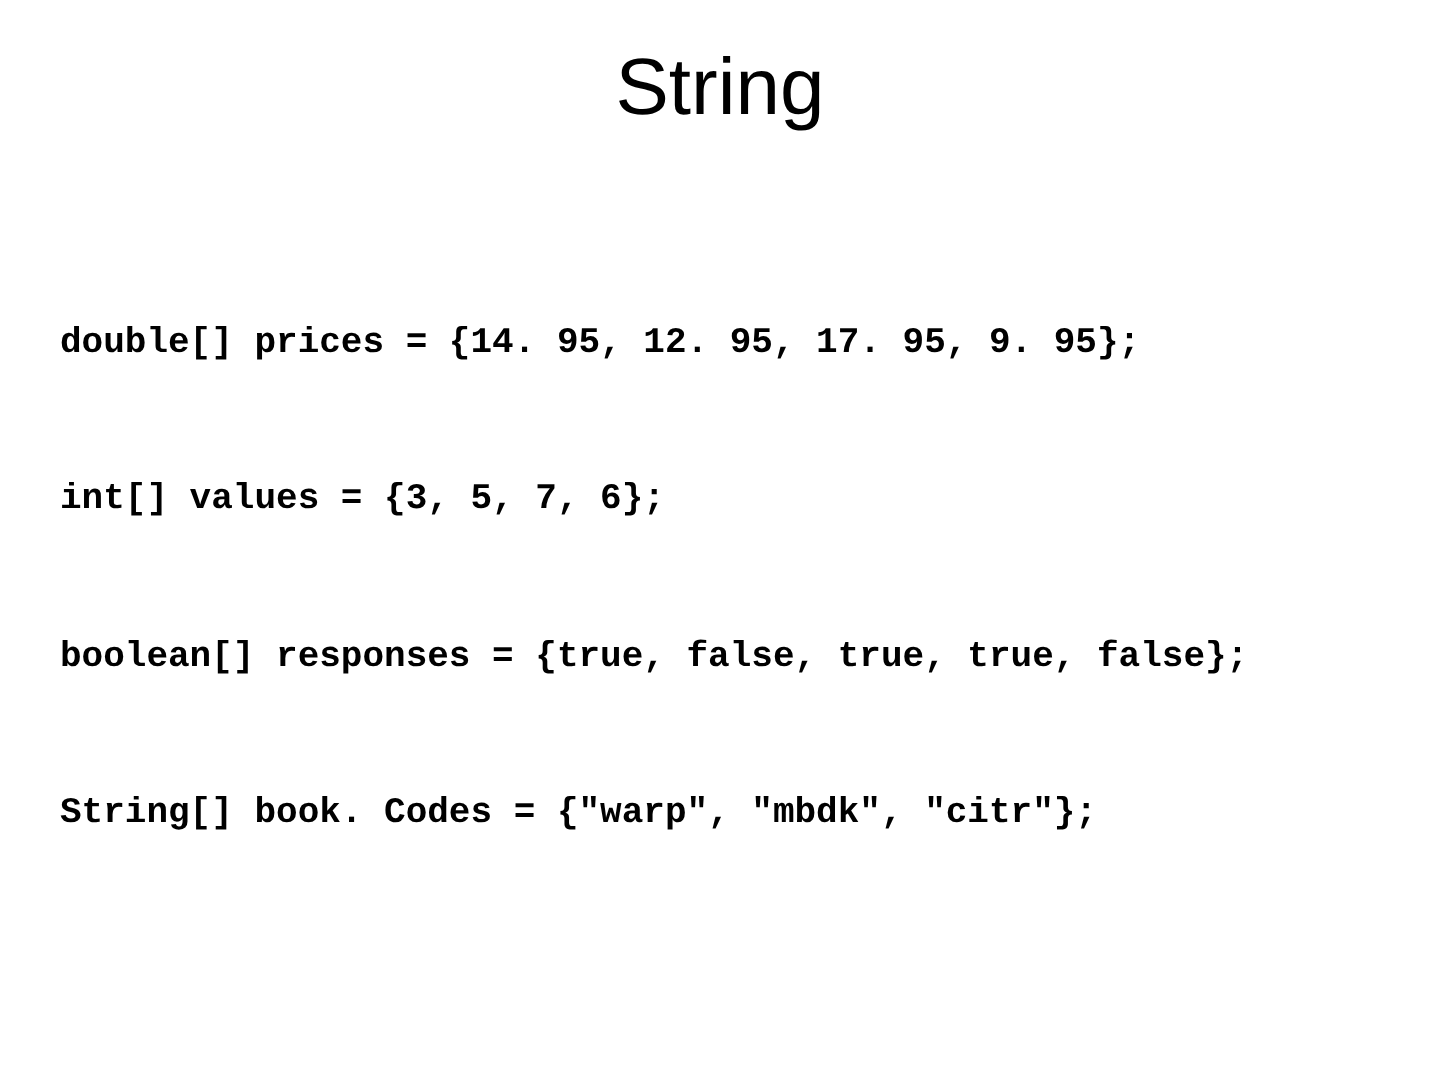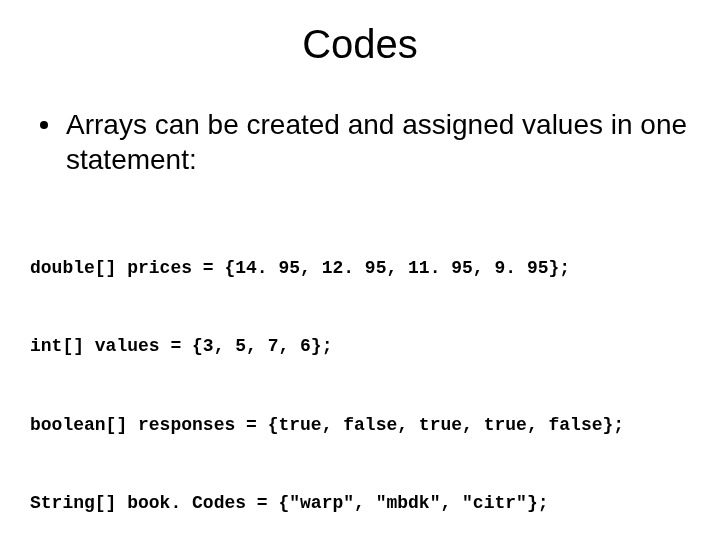--- a/index.html
+++ b/index.html
@@ -54,31 +54,27 @@
     line-height: 1.45;
     white-space: pre;
     margin-left: -10px;
   }
 </style>
 </head>
 <body>
 
 <div class="slide">
 
-  <div class="title">Codes</div>
+  <div class="title">String</div>
 
   <div class="body">
 
-    <div class="bullet-row">
-      <div class="bullet-dot"></div>
-      <div class="bullet-text">Arrays can be created and assigned values in one statement:</div>
-    </div>
 
     <div class="code-block">
-      <div>double[] prices = {14. 95, 12. 95, 11. 95, 9. 95};</div>
+      <div>double[] prices = {14. 95, 12. 95, 17. 95, 9. 95};</div>
       <div>int[] values = {3, 5, 7, 6};</div>
       <div>boolean[] responses = {true, false, true, true, false};</div>
       <div>String[] book. Codes = {"warp", "mbdk", "citr"};</div>
       
       
     </div>
 
   </div>
 
 </div>

